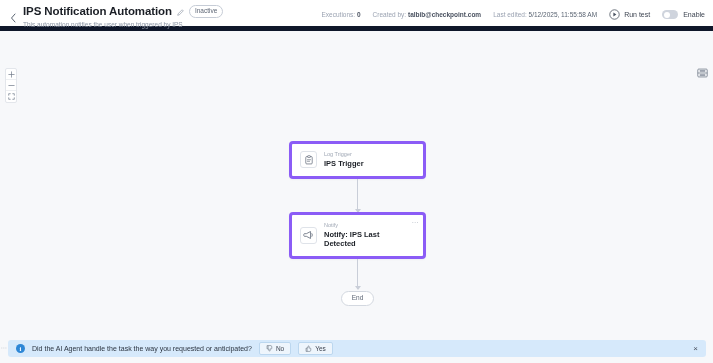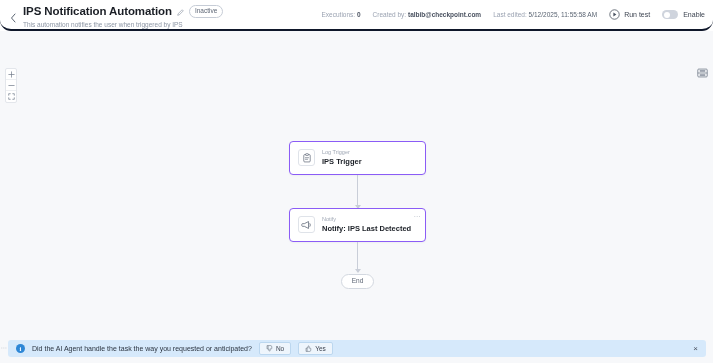--- a/index.html
+++ b/index.html
@@ -9,27 +9,26 @@
     background: #ffffff;
     overflow: hidden;
   }
   .app { position: relative; width: 713px; height: 363px; display: flex; flex-direction: column; }
 
   
   .header {
     height: 31px;
     flex: 0 0 31px;
     background: #ffffff;
-    border-bottom: 2px solid #0f172a;
+    border-bottom: 5px solid #0f172a;
     display: flex;
     align-items: flex-start;
     padding: 4px 8px 0 6px;
     position: relative;
     z-index: 5;
-    border-radius: 11px;
   }
   .back-btn {
     width: 14px; height: 22px;
     display: flex; align-items: center; justify-content: center;
     color: #5a6472;
     flex: 0 0 14px;
     margin-top: 3px;
   }
   .title-block { margin-left: 3px; padding-top: 1px; }
   .title-row { display: flex; align-items: center; gap: 5px; }
@@ -123,21 +122,21 @@
 
   .flow {
     position: absolute;
     left: 289px; top: 110px;
     width: 137px;
     display: flex; flex-direction: column; align-items: center;
   }
   .node {
     width: 137px;
     background: #ffffff;
-    border: 1px solid #8b5cf6;
+    border: 3px solid #8b5cf6;
     border-radius: 4px;
     padding: 7px 12px 8px 8px;
     display: flex;
     align-items: center;
     gap: 7px;
     position: relative;
     box-shadow: 0 1px 2px rgba(16,24,40,0.04);
   }
   .node-icon {
     width: 17px; height: 17px;

